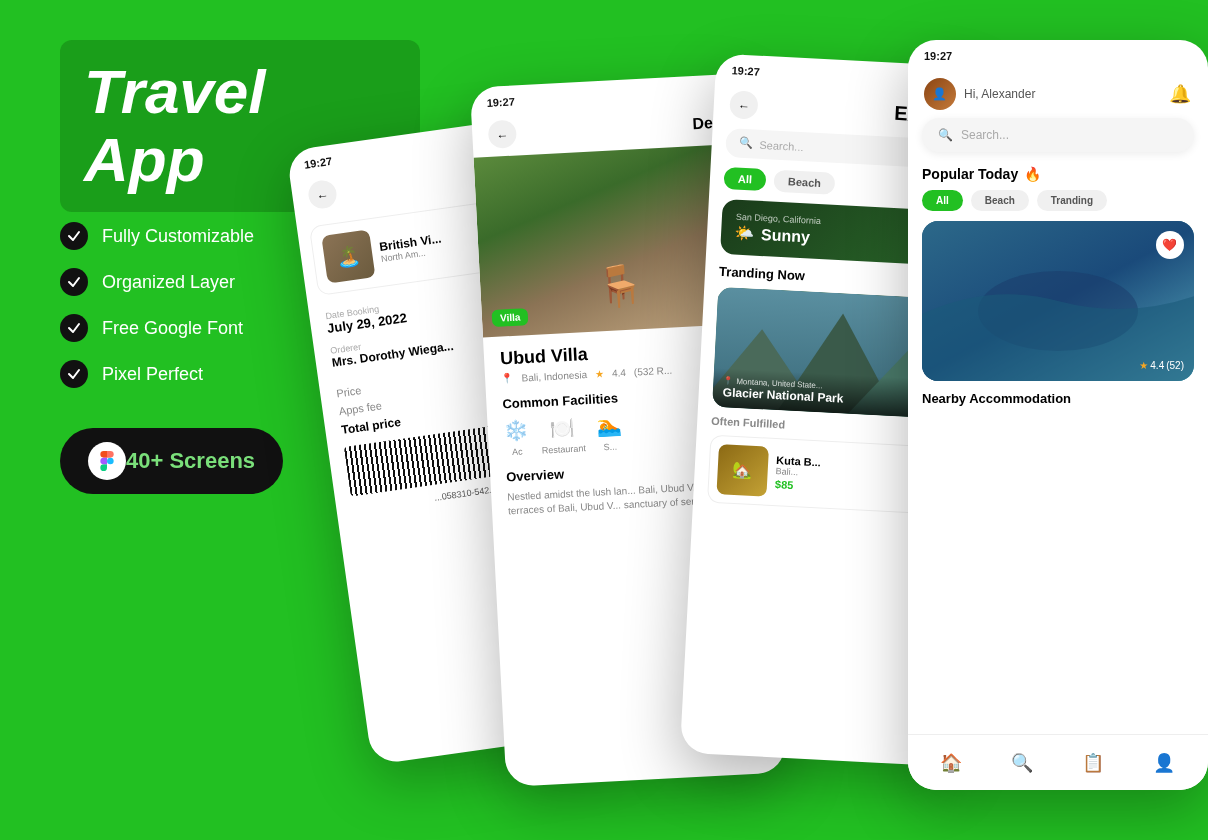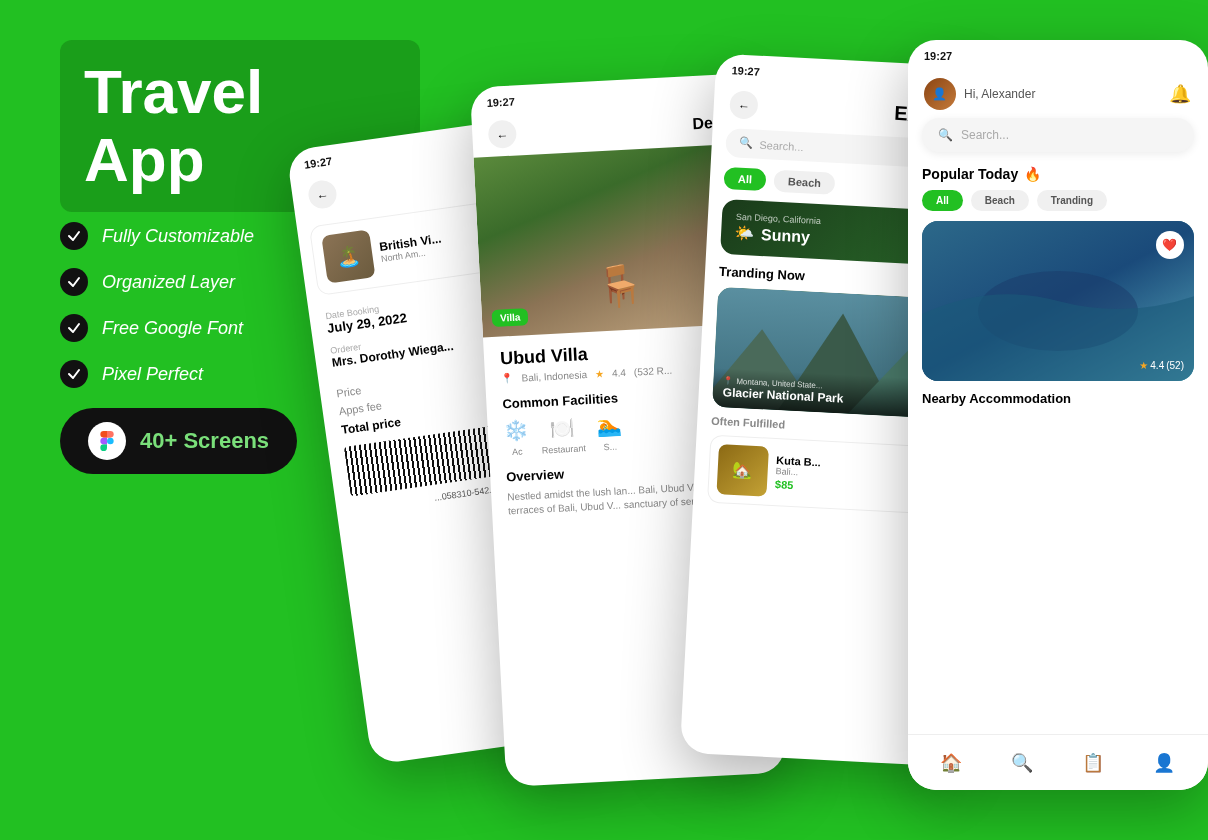--- a/index.html
+++ b/index.html
@@ -35,20 +35,21 @@
       font-size: 18px;
       font-weight: 600;
       margin-bottom: 40px;
     }
 
     .title-box {
       background: #1a9e1a;
       border-radius: 12px;
       padding: 18px 24px;
       margin-bottom: 10px;
+      font-style: italic;
     }
     .title-box h1 {
       color: white;
       font-size: 62px;
       font-weight: 800;
       line-height: 1.1;
     }
     .subtitle-box {
       background: #1a9e1a;
       border-radius: 12px;
@@ -58,22 +59,21 @@
     .subtitle-box h2 {
       color: white;
       font-size: 52px;
       font-weight: 800;
     }
 
     .features {
       display: flex;
       flex-direction: column;
       gap: 18px;
-      margin-bottom: 20px;
-      font-style: italic;
+      margin-bottom: 40px;
     }
     .feature-item {
       display: flex;
       align-items: center;
       gap: 14px;
     }
     .feature-check {
       width: 28px;
       height: 28px;
       background: #111;
@@ -92,21 +92,20 @@
       font-size: 18px;
       font-weight: 500;
     }
 
     .screens-badge {
       background: #111;
       border-radius: 50px;
       padding: 14px 28px;
       display: inline-flex;
       align-items: center;
-      gap: 14px;
       width: auto;
     }
     .figma-icon {
       width: 38px;
       height: 38px;
       border-radius: 50%;
       background: white;
       display: flex;
       align-items: center;
       justify-content: center;

